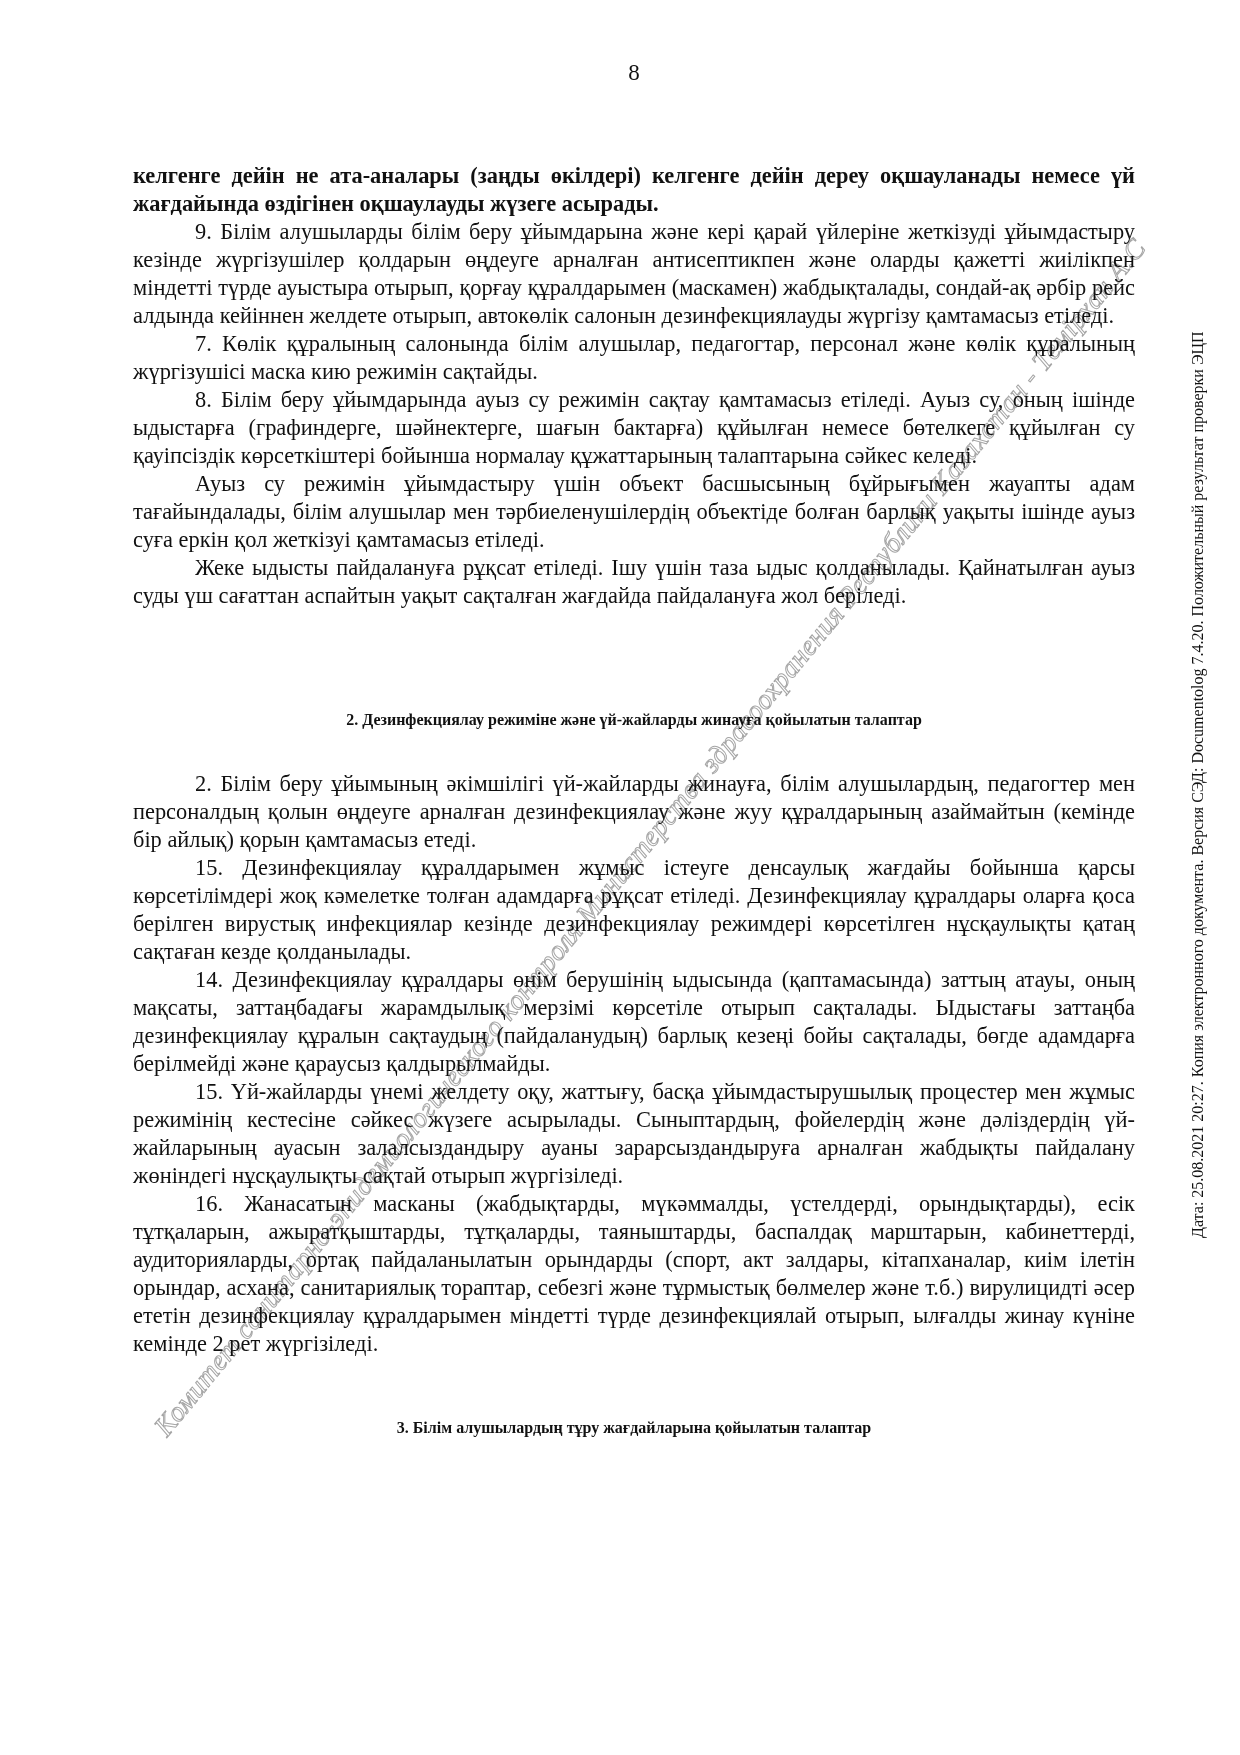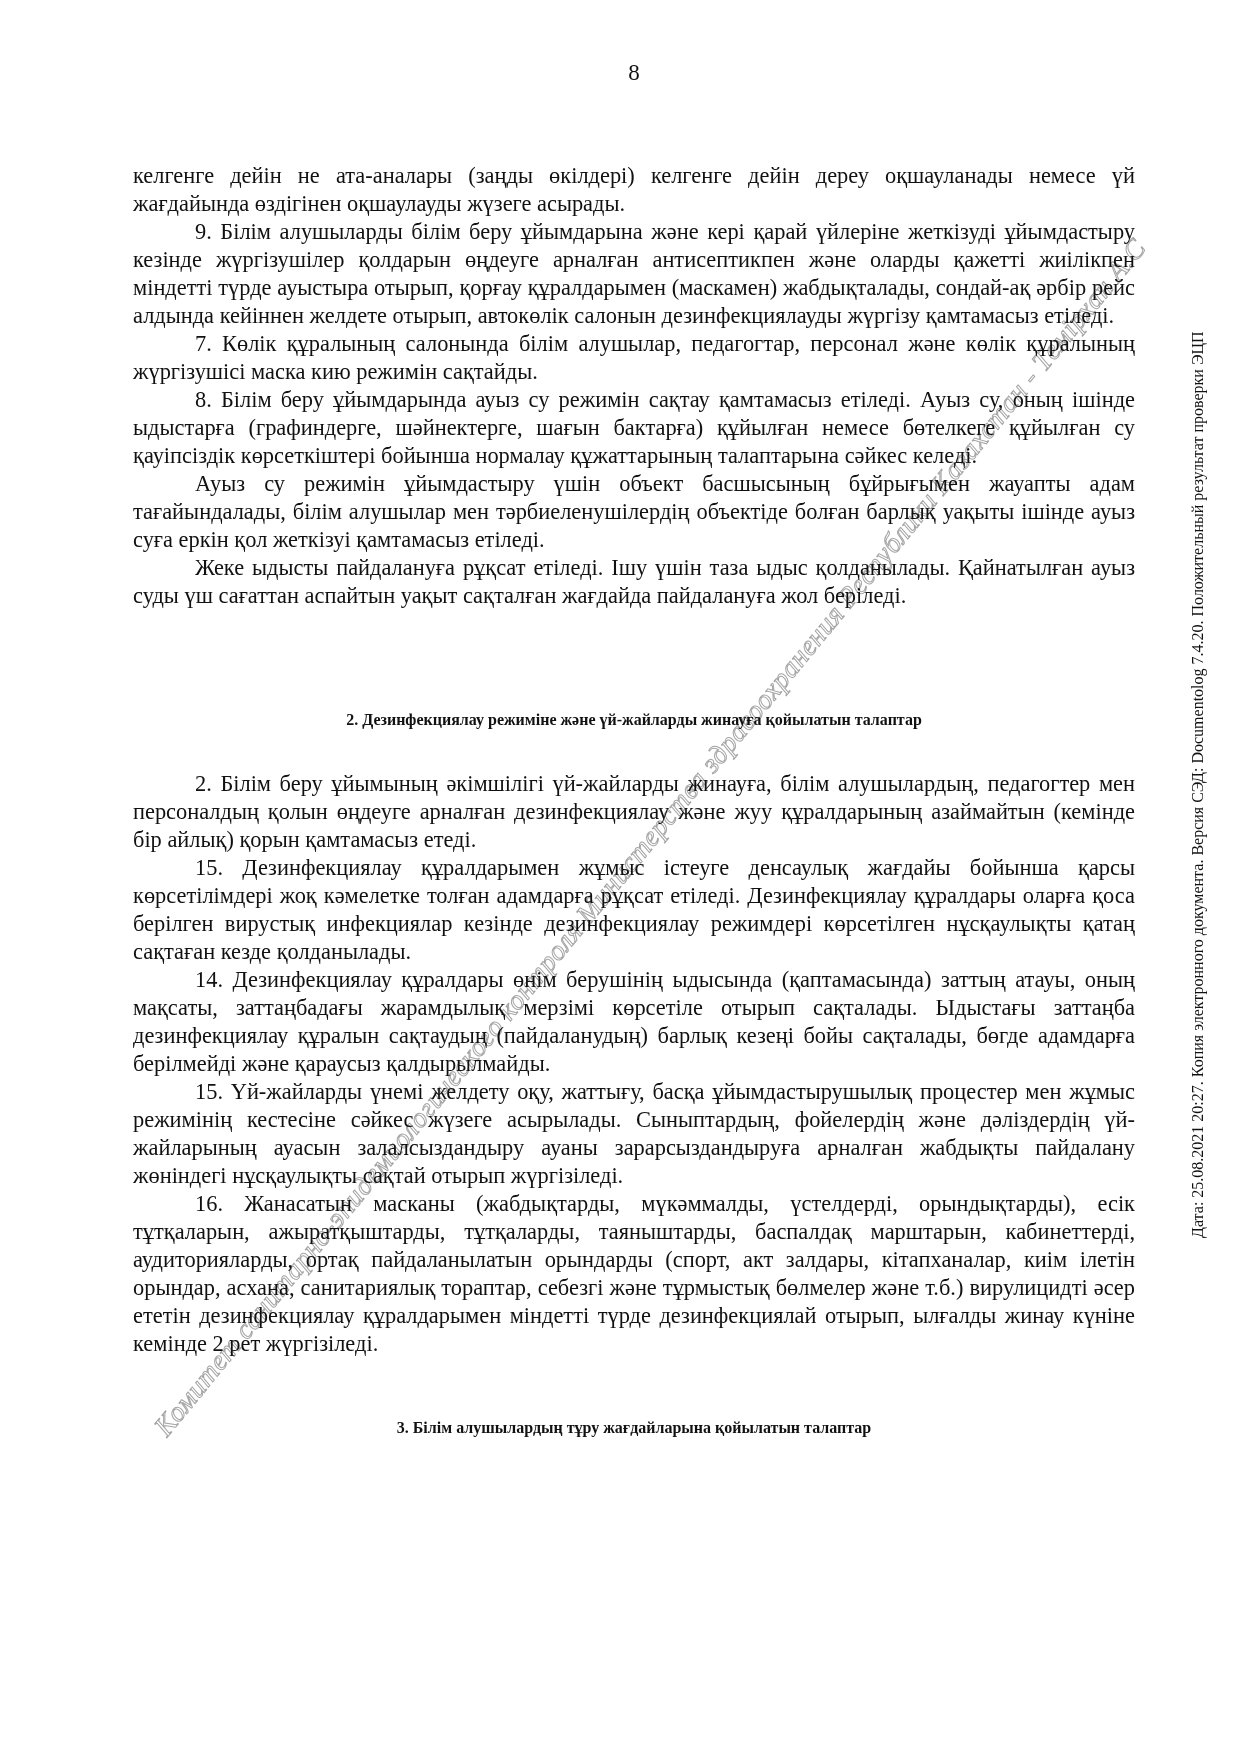--- a/index.html
+++ b/index.html
@@ -34,20 +34,21 @@
     font-size: 22.4px;
     line-height: 28px;
     text-align: justify;
   }
   .para {
     margin: 0;
     text-indent: 62px;
   }
   .para.no-indent {
     text-indent: 0;
+    font-weight: bold;
   }
   .heading {
     margin: 96px 0 36px 0;
     font-size: 16px;
     line-height: 28px;
     font-weight: bold;
     text-align: center;
     text-indent: 0;
   }
   .heading.heading-3 {

